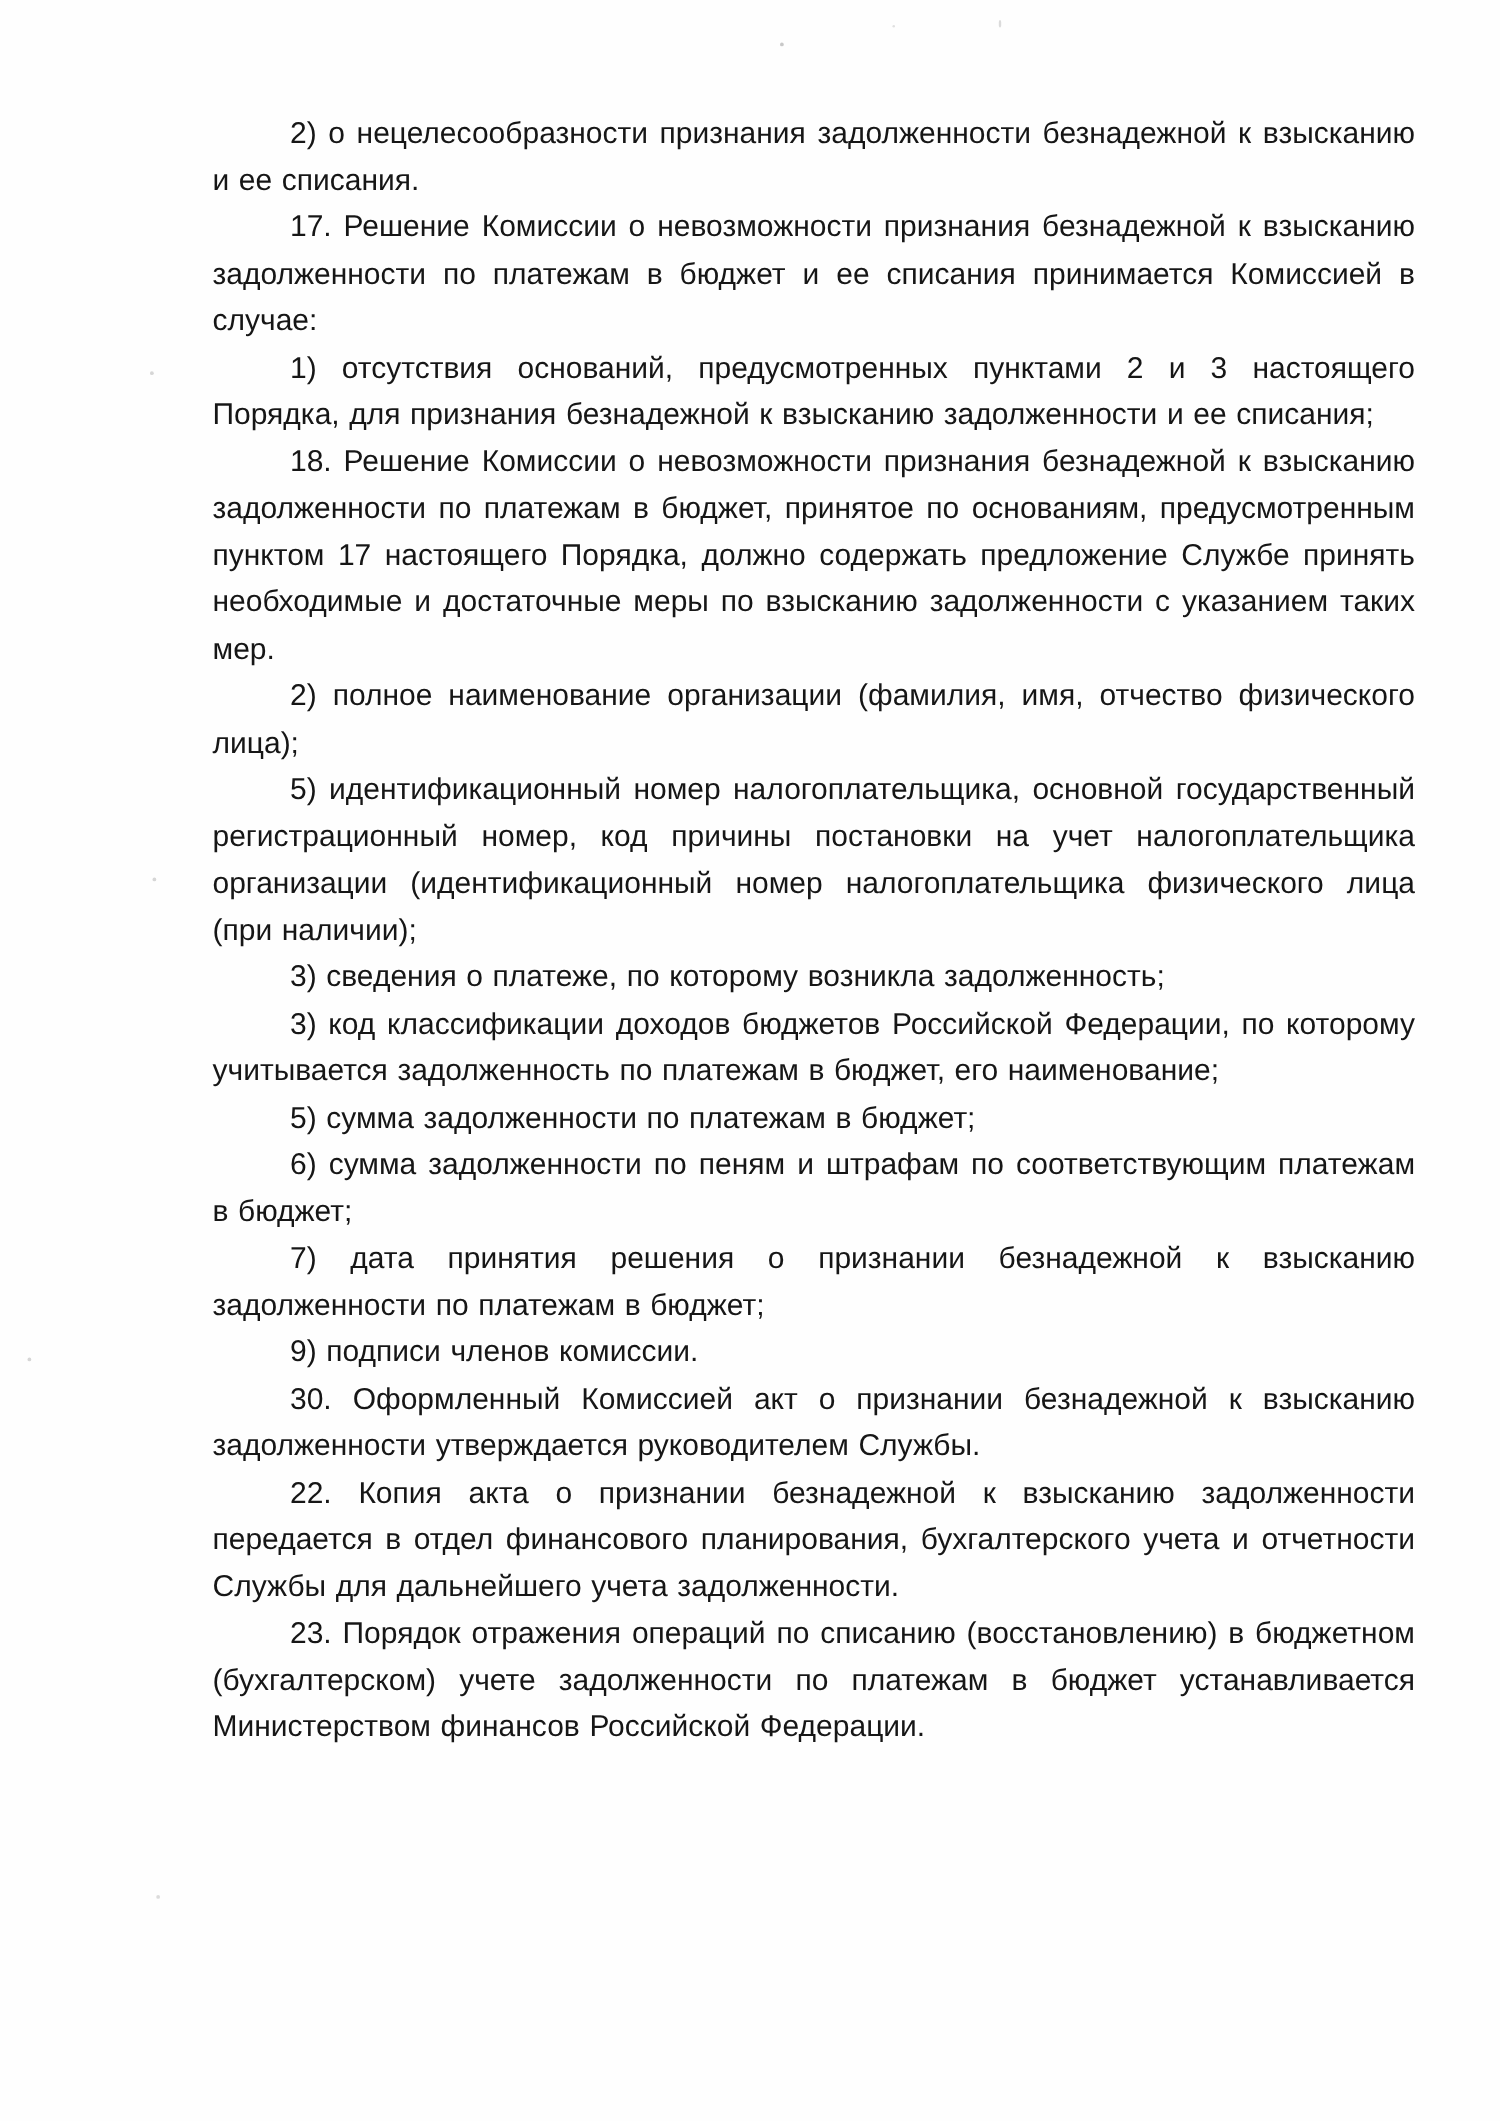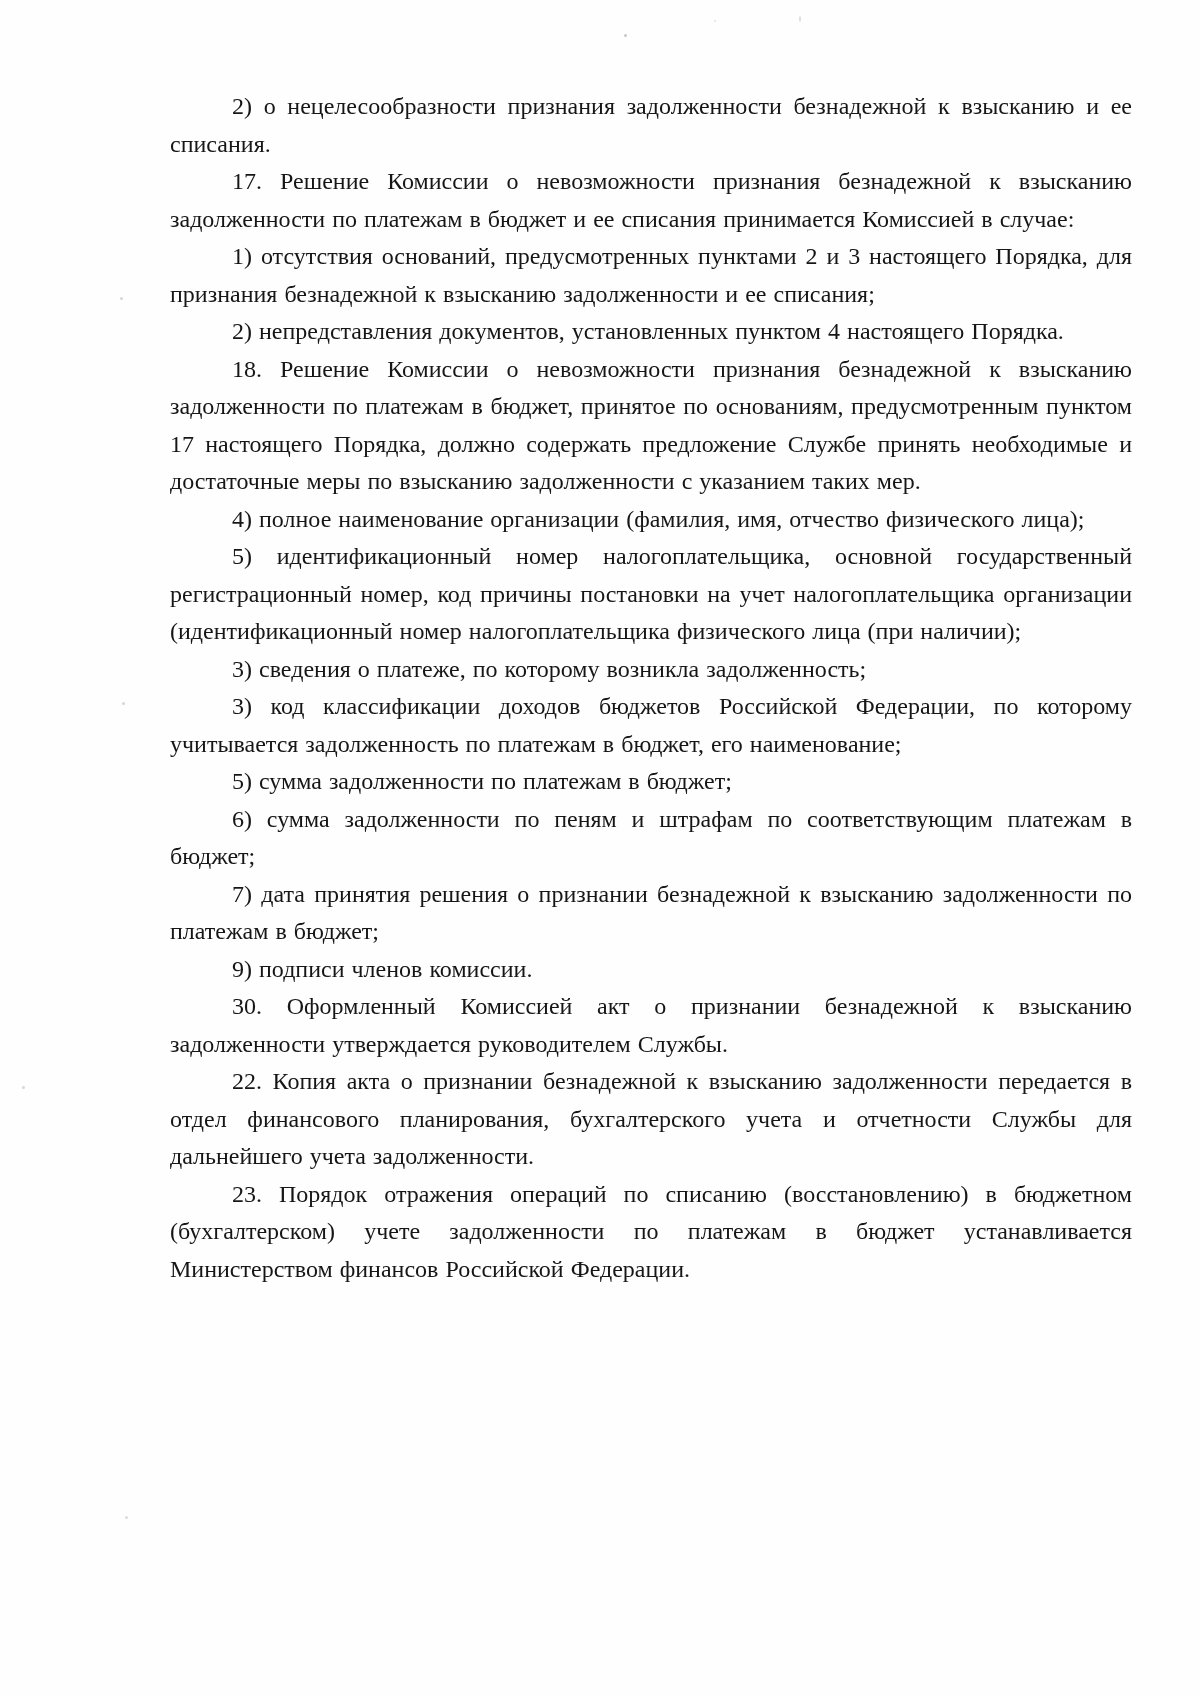--- a/index.html
+++ b/index.html
@@ -9,21 +9,21 @@
   }
   .page {
     position: relative;
     width: 1200px;
     height: 1697px;
     margin: 0 auto;
     background: #fefefe;
     box-sizing: border-box;
     padding: 88px 68px 60px 170px;
     overflow: hidden;
-    font-family: Liberation Serif, serif;
+    font-family: Liberation Sans, sans-serif;
     color: #161616;
   }
   .doc-body {
     width: 100%;
   }
   .para {
     margin: 0;
     font-size: 24px;
     line-height: 37.5px;
     text-align: justify;
@@ -56,23 +56,22 @@
   <span class="speck s3"></span>
   <span class="speck s4"></span>
   <span class="speck s5"></span>
   <span class="speck s6"></span>
   <span class="speck s7"></span>
 
   <div class="doc-body">
       <p class="para">2) о нецелесообразности признания задолженности безнадежной к взысканию и ее списания.</p>
       <p class="para">17. Решение Комиссии о невозможности признания безнадежной к взысканию задолженности по платежам в бюджет и ее списания принимается Комиссией в случае:</p>
       <p class="para">1) отсутствия оснований, предусмотренных пунктами 2 и 3 настоящего Порядка, для признания безнадежной к взысканию задолженности и ее списания;</p>
-      <p class="para">2) непредставления документов, установленных пунктом 4 настоящего Порядка.</p>
       <p class="para">18. Решение Комиссии о невозможности признания безнадежной к взысканию задолженности по платежам в бюджет, принятое по основаниям, предусмотренным пунктом 17 настоящего Порядка, должно содержать предложение Службе принять необходимые и достаточные меры по взысканию задолженности с указанием таких мер.</p>
-      <p class="para">4) полное наименование организации (фамилия, имя, отчество физического лица);</p>
+      <p class="para">2) полное наименование организации (фамилия, имя, отчество физического лица);</p>
       <p class="para">5) идентификационный номер налогоплательщика, основной государственный регистрационный номер, код причины постановки на учет налогоплательщика организации (идентификационный номер налогоплательщика физического лица (при наличии);</p>
       <p class="para">3) сведения о платеже, по которому возникла задолженность;</p>
       <p class="para">3) код классификации доходов бюджетов Российской Федерации, по которому учитывается задолженность по платежам в бюджет, его наименование;</p>
       <p class="para">5) сумма задолженности по платежам в бюджет;</p>
       <p class="para">6) сумма задолженности по пеням и штрафам по соответствующим платежам в бюджет;</p>
       <p class="para">7) дата принятия решения о признании безнадежной к взысканию задолженности по платежам в бюджет;</p>
       <p class="para">9) подписи членов комиссии.</p>
       <p class="para">30. Оформленный Комиссией акт о признании безнадежной к взысканию задолженности утверждается руководителем Службы.</p>
       <p class="para">22. Копия акта о признании безнадежной к взысканию задолженности передается в отдел финансового планирования, бухгалтерского учета и отчетности Службы для дальнейшего учета задолженности.</p>
       <p class="para">23. Порядок отражения операций по списанию (восстановлению) в бюджетном (бухгалтерском) учете задолженности по платежам в бюджет устанавливается Министерством финансов Российской Федерации.</p>

